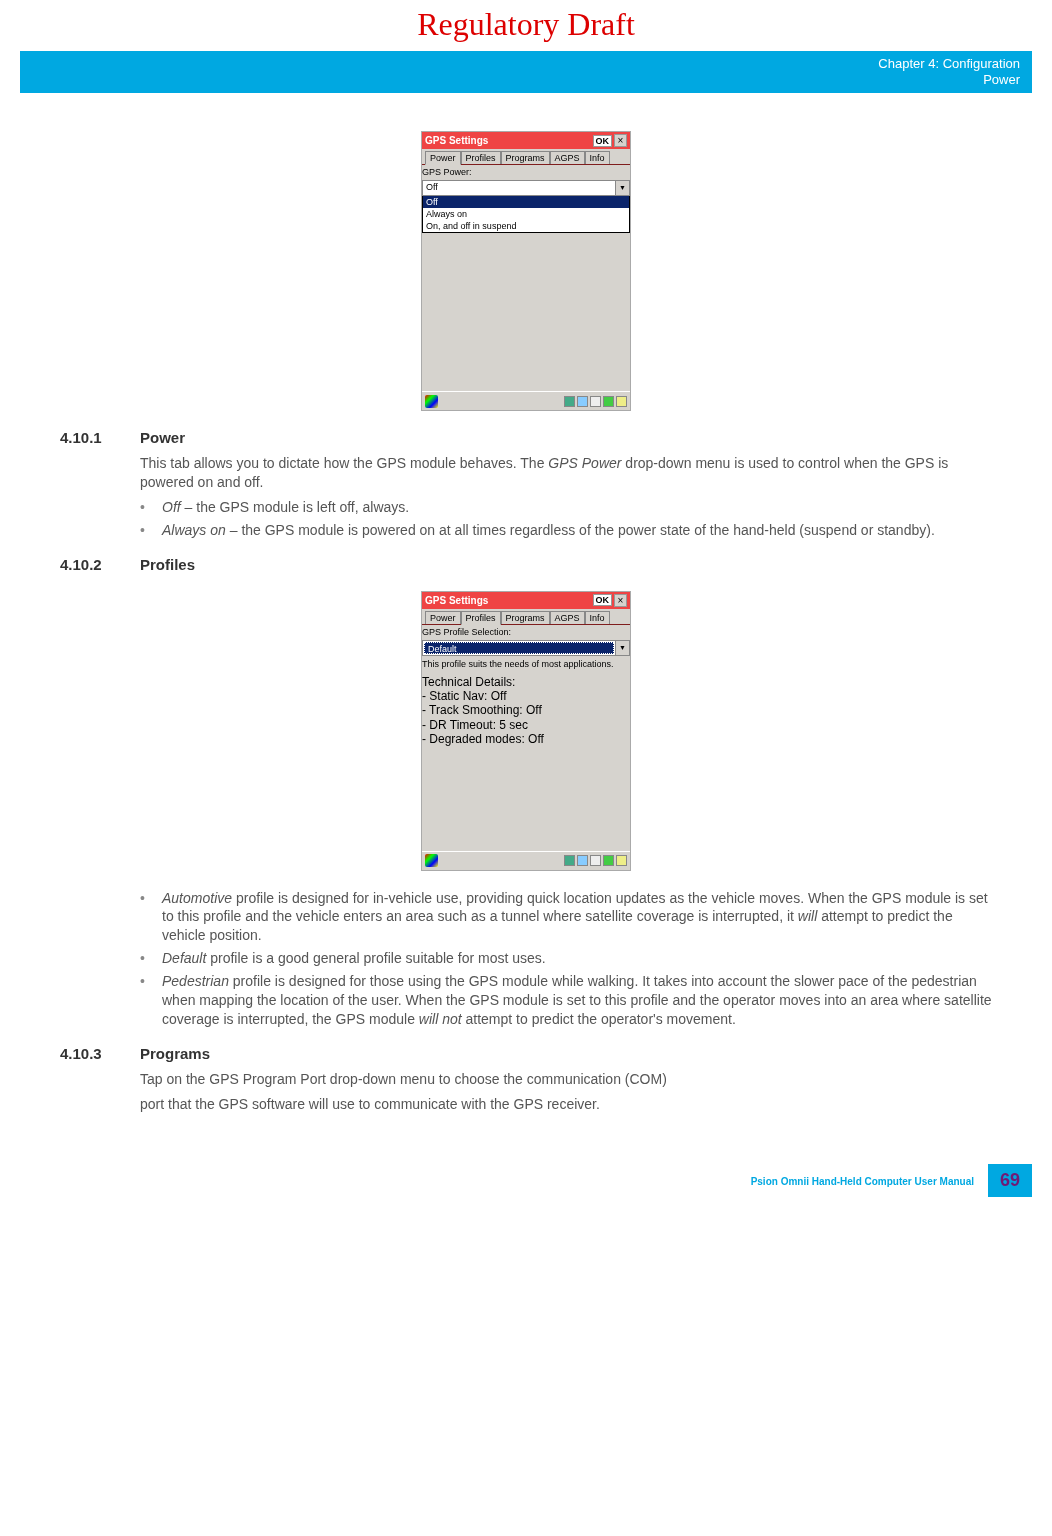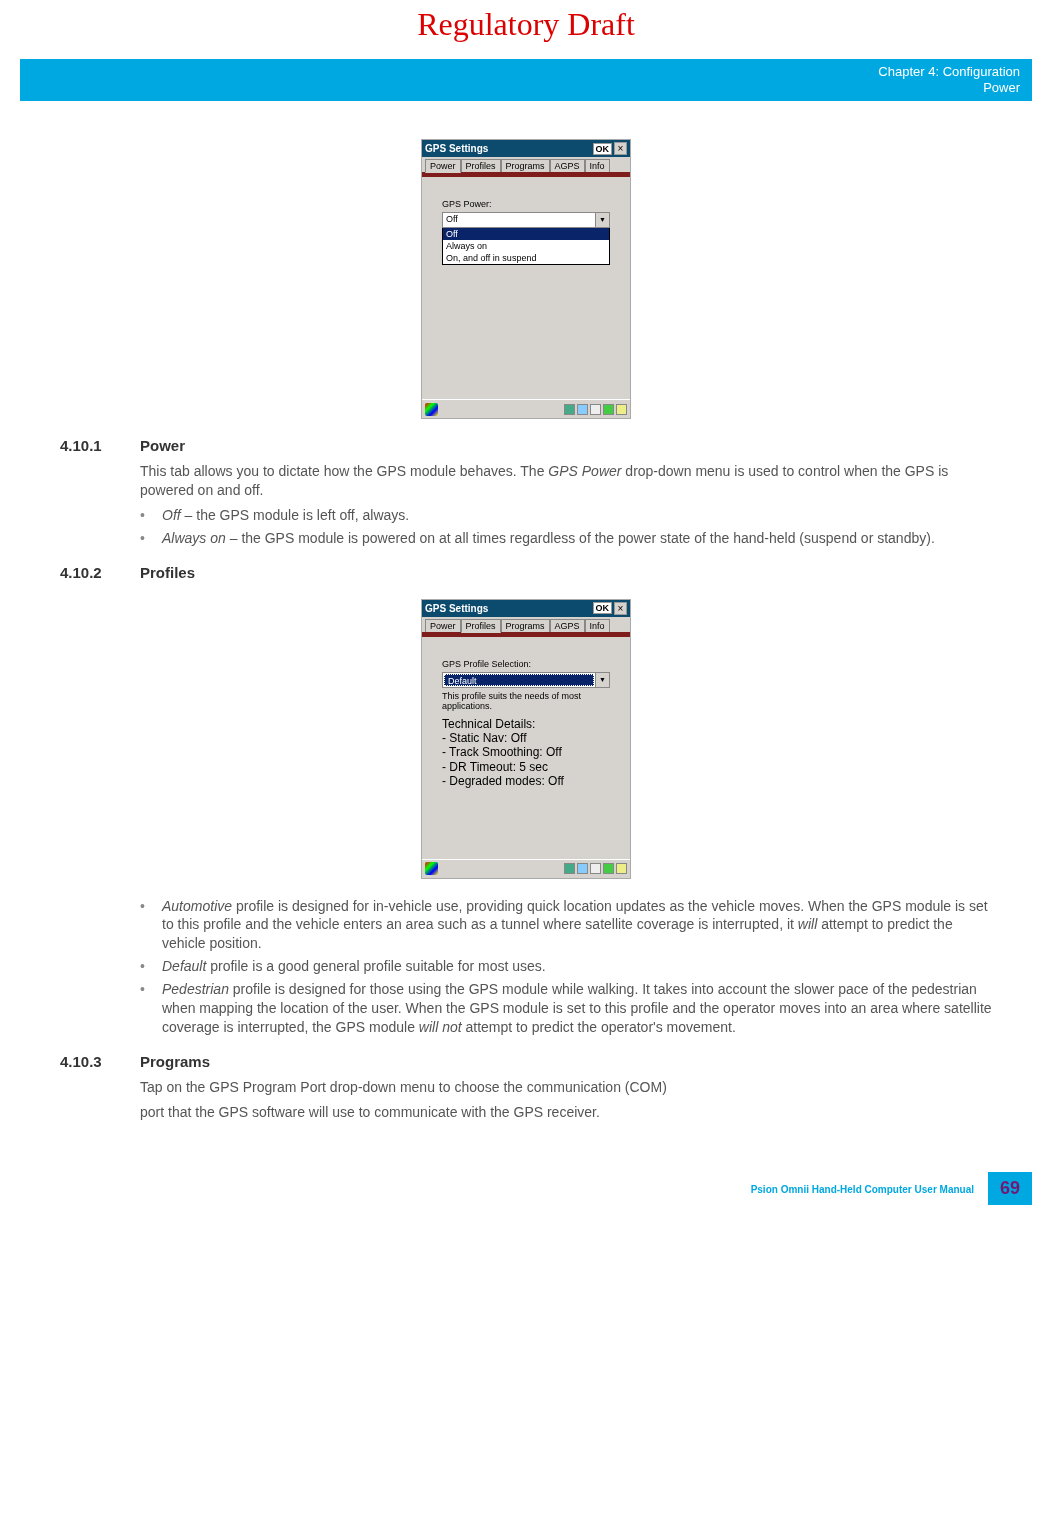--- a/index.html
+++ b/index.html
@@ -9,21 +9,21 @@
     color: #555;
     width: 1052px;
     background: #fff;
   }
   .watermark {
     text-align: center;
     font-size: 32px;
     color: #d00;
     font-family: "Times New Roman", serif;
     padding-top: 6px;
-    padding-bottom: 16px;
+    padding-bottom: 8px;
   }
   .header-bar {
     background: #00a8e1;
     height: 42px;
     margin: 0 20px;
     color: #fff;
     text-align: right;
     padding: 5px 12px;
     font-size: 13px;
     line-height: 1.2;
@@ -44,28 +44,28 @@
   .device {
     width: 210px; height: 280px;
     border: 1px solid #aaa;
     margin: 18px auto;
     background: #d6d3ce;
     font-family: Tahoma, sans-serif;
     font-size: 10px;
     display: flex; flex-direction: column;
     color: #000;
   }
-  .titlebar { background: #0c4a6e; color: #fff; display: flex; align-items: center; height: 17px; padding: 0 3px; }
+  .titlebar { background: #ef4444; color: #fff; display: flex; align-items: center; height: 17px; padding: 0 3px; }
   .titlebar .t-label { flex: 1; font-weight: bold; font-size: 10px; }
   .titlebar .ok { background: #fff; color: #000; font-weight: bold; font-size: 9px; padding: 0 2px; border: 1px solid #999; margin-right:2px;}
   .titlebar .x { background: #d6d3ce; color:#000; border: 1px solid #999; width:13px; height:13px; text-align:center; line-height:11px; font-size:10px;}
   .tabs { display: flex; padding: 2px 3px 0 3px; gap:0;}
   .tab { border: 1px solid #888; border-bottom: none; padding: 1px 4px; background: #d6d3ce; font-size:9px; position:relative; }
   .tab.active { background: #d6d3ce; z-index:2; border-bottom: 1px solid #d6d3ce; margin-bottom:-1px;}
-  .pane { border-top: 5px solid #7f1d1d; padding: 20px; flex:1; background:#d6d3ce;}
+  .pane { border-top: 1px solid #7f1d1d; padding: 0; flex:1; background:#d6d3ce;}
   .label { font-size: 9px; margin-top:2px;}
   .combo { border: 1px solid #888; background: #fff; display:flex; width: 100%; height:16px; margin-top:3px;}
   .combo .val { flex:1; padding: 1px 3px; font-size:9px;}
   .combo .arr { width:14px; border-left:1px solid #888; background:#d6d3ce; text-align:center; font-size:7px; line-height:14px;}
   .dropdown-list { border:1px solid #000; border-top:none; background:#fff;}
   .dropdown-list .opt { padding:1px 3px; font-size:9px;}
   .dropdown-list .opt.sel { background:#0a246a; color:#fff;}
   .combo .val.sel-focus { background:#0a246a; color:#fff; border:1px dotted #fff; margin:1px;}
   .tech { font-size:12px; margin-top:6px; line-height:1.2;}
   .taskbar { height: 19px; background:#d6d3ce; border-top:1px solid #fff; display:flex; align-items:center; padding:0 3px;}

